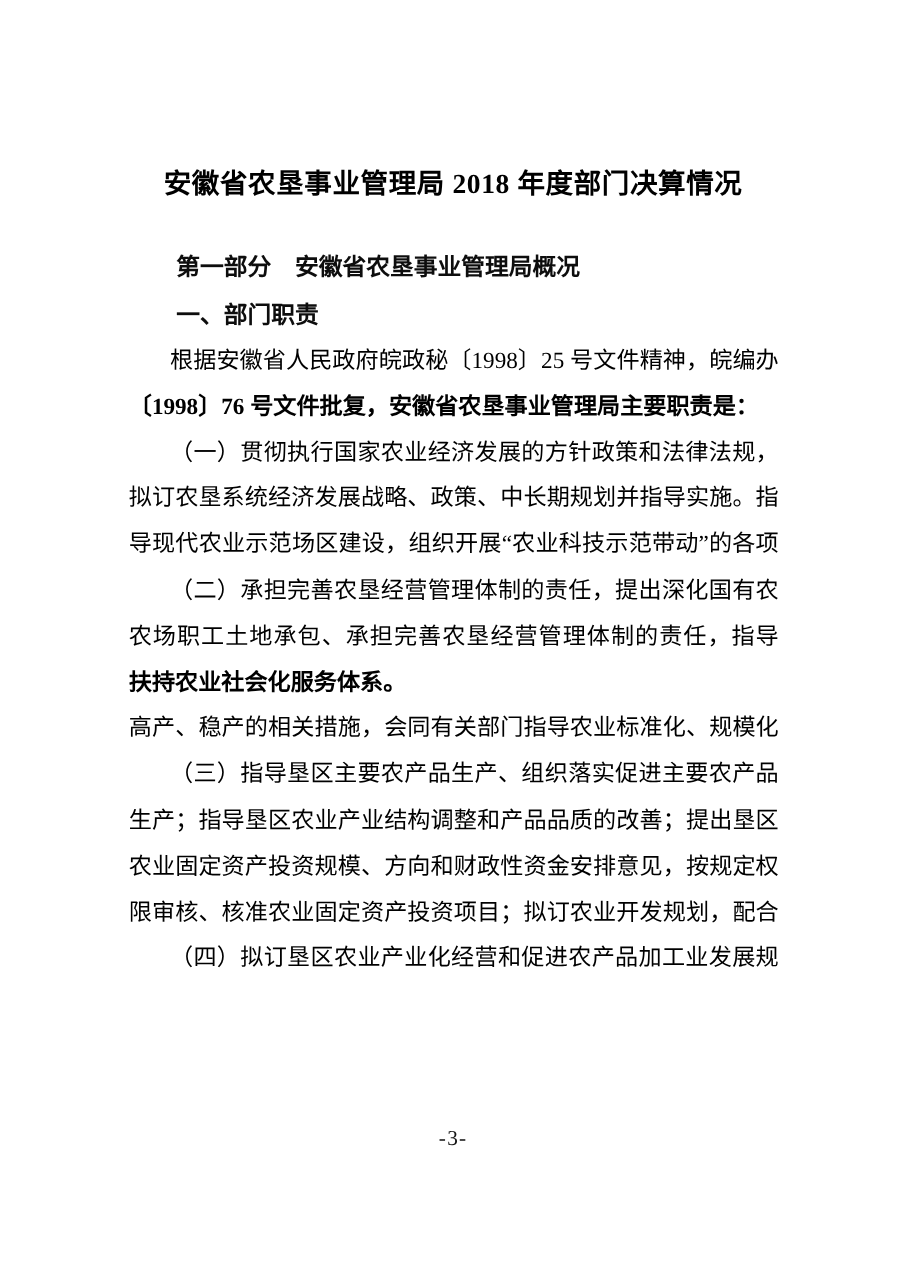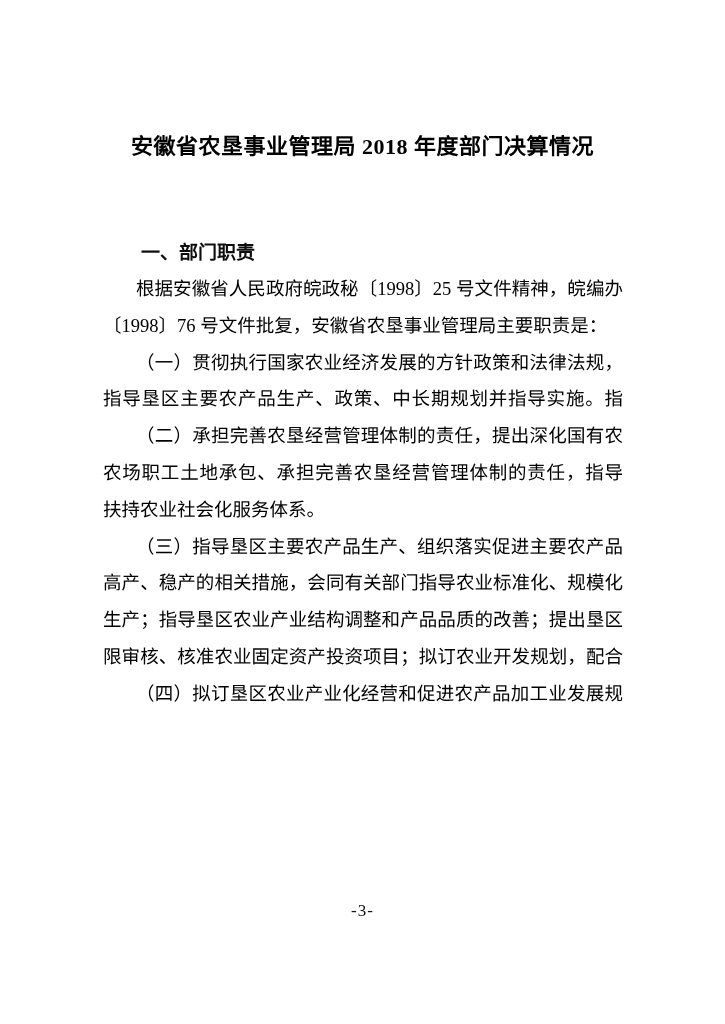--- a/index.html
+++ b/index.html
@@ -57,20 +57,21 @@
     text-align-last: justify;
     text-justify: inter-character;
     overflow: visible;
   }
   .body-line.para-indent {
     text-indent: 33px;
   }
   .body-line.para-end {
     text-align: right;
     text-align-last: left;
+    font-weight: bold;
   }
   .page-number {
     position: absolute;
     top: 899px;
     left: 0;
     width: 725px;
     text-align: center;
     font-family: "Liberation Serif", "DejaVu Serif", serif;
     font-size: 17px;
     line-height: 24px;
@@ -78,33 +79,36 @@
     letter-spacing: 1px;
   }
 </style>
 </head>
 <body>
 
 <div class="page">
 
   <div class="doc-title">安徽省农垦事业管理局 2018 年度部门决算情况</div>
 
+  <div class="heading heading-part1">第一部分　安徽省农垦事业管理局概况</div>
 
   <div class="heading heading-duties">一、部门职责</div>
 
   <div class="body-block">
     <div class="body-line para-indent">根据安徽省人民政府皖政秘〔1998〕25 号文件精神，皖编办</div>
     <div class="body-line para-end">〔1998〕76 号文件批复，安徽省农垦事业管理局主要职责是：</div>
     <div class="body-line para-indent">（一）贯彻执行国家农业经济发展的方针政策和法律法规，</div>
-    <div class="body-line">指导垦区主要农产品生产、政策、中长期规划并指导实施。指</div>
+    <div class="body-line">拟订农垦系统经济发展战略、政策、中长期规划并指导实施。指</div>
+    <div class="body-line">导现代农业示范场区建设，组织开展“农业科技示范带动”的各项</div>
     <div class="body-line para-indent">（二）承担完善农垦经营管理体制的责任，提出深化国有农</div>
     <div class="body-line">农场职工土地承包、承担完善农垦经营管理体制的责任，指导</div>
     <div class="body-line para-end">扶持农业社会化服务体系。</div>
+    <div class="body-line">高产、稳产的相关措施，会同有关部门指导农业标准化、规模化</div>
     <div class="body-line para-indent">（三）指导垦区主要农产品生产、组织落实促进主要农产品</div>
-    <div class="body-line">高产、稳产的相关措施，会同有关部门指导农业标准化、规模化</div>
     <div class="body-line">生产；指导垦区农业产业结构调整和产品品质的改善；提出垦区</div>
+    <div class="body-line">农业固定资产投资规模、方向和财政性资金安排意见，按规定权</div>
     <div class="body-line">限审核、核准农业固定资产投资项目；拟订农业开发规划，配合</div>
     <div class="body-line para-indent">（四）拟订垦区农业产业化经营和促进农产品加工业发展规</div>
   </div>
 
   <div class="page-number">-3-</div>
 
 </div>
 
 </body></html>

